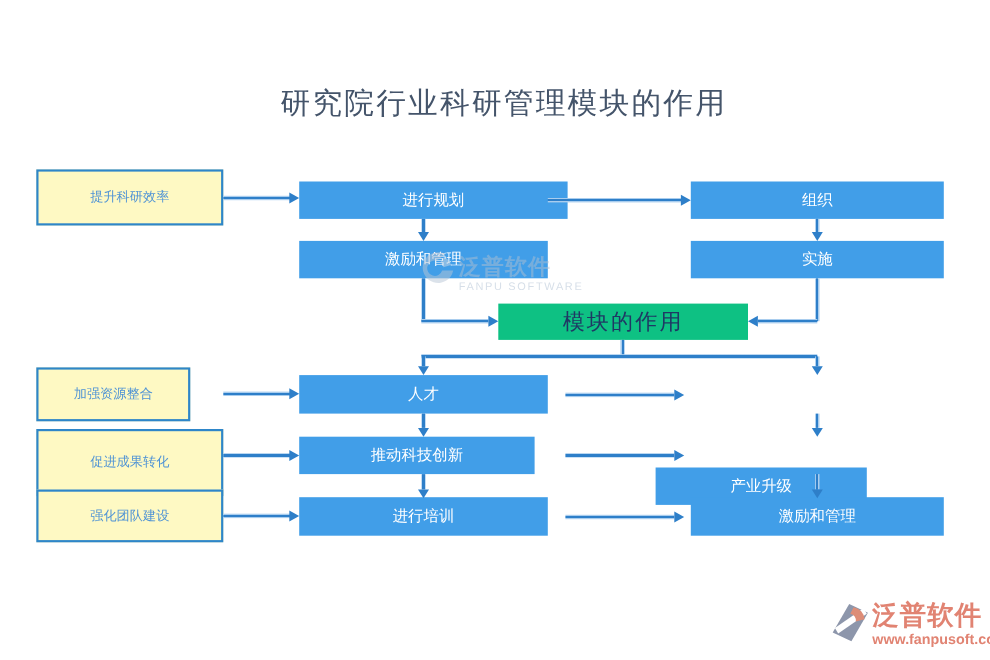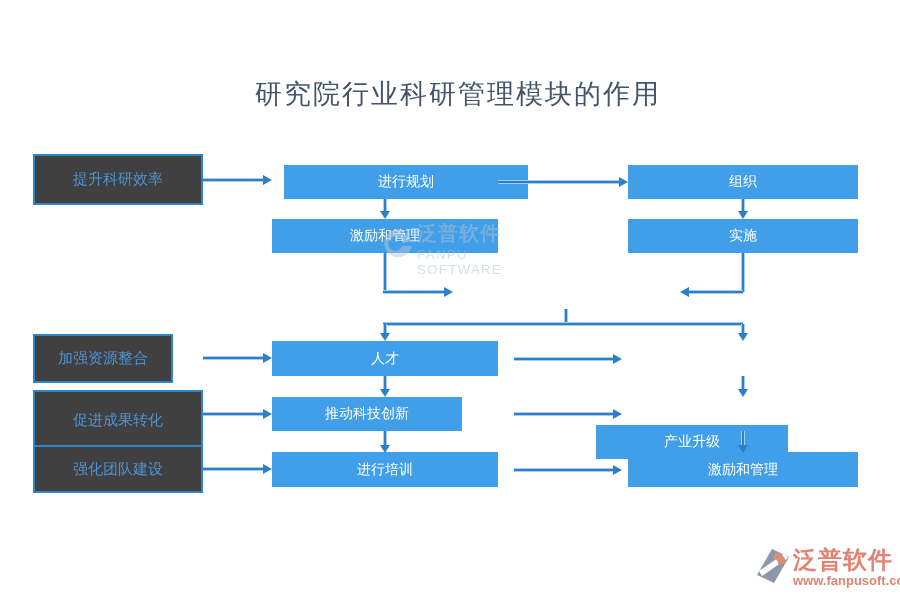--- a/index.html
+++ b/index.html
@@ -11,22 +11,22 @@
   }
   .title {
     position:absolute; left:0; right:0; top:76px;
     text-align:center; font-family:Liberation Mono, monospace;
     font-size:27px; letter-spacing:2px;
     color:var(--title-text, #44546a);
     padding-left:16px;
   }
   .box { position:absolute; display:flex; align-items:center; justify-content:center; text-align:center; }
   .box-outline {
-    background:#404040; border:2px solid var(--outline-border, #2e86c9);
-    color:var(--outline-text, #4f93d5); font-size:15px;
+    background:#fef9c3; border:2px solid var(--outline-border, #2e86c9);
+    color:var(--outline-text, #4f93d5); font-size:12px;
   }
   .box-fill {
     background:var(--box-fill, #419ee8); color:var(--box-text, #ffffff);
     font-size:14px;
   }
   .box-center {
     background:var(--center-fill, #0ec183); color:var(--center-text, #1f3864);
     font-family:"Liberation Serif", serif; font-size:20px; letter-spacing:2px;
   }
   
@@ -35,21 +35,21 @@
   .vl { position:absolute; width:4px;
     background:linear-gradient(to right, var(--connector-halo,#a9cdee) 0 1px, var(--connector,#2e7fc9) 1px 3px, var(--connector-halo,#a9cdee) 3px 4px); }
   .ar { position:absolute; width:0; height:0; }
   .ar-r { border-top:5px solid transparent; border-bottom:5px solid transparent; border-left:9px solid var(--connector,#2e7fc9); }
   .ar-l { border-top:5px solid transparent; border-bottom:5px solid transparent; border-right:9px solid var(--connector,#2e7fc9); }
   .ar-d { border-left:5px solid transparent; border-right:5px solid transparent; border-top:8px solid var(--connector,#2e7fc9); }
   
   .watermark { position:absolute; left:383px; top:224px; width:150px; height:48px; opacity:.5; display:flex; align-items:center; }
   .watermark .wm-text { margin-left:4px; }
   .watermark .wm-cn { font-size:20px; font-weight:bold; color:var(--watermark,#aebfd2); letter-spacing:1px; }
-  .watermark .wm-en { font-size:13px; letter-spacing:1.5px; color:var(--watermark,#aebfd2); }
+  .watermark .wm-en { font-size:10px; letter-spacing:1.5px; color:var(--watermark,#aebfd2); }
   
   .footer { position:absolute; left:755px; top:547px; display:flex; align-items:flex-start; }
   .footer .f-text { margin-left:2px; }
   .footer .f-brand {
     font-family:"Liberation Serif", serif; font-weight:bold;
     font-size:24px; line-height:26px; color:var(--brand,#e18372); letter-spacing:1px;
   }
   .footer .f-url { font-size:13px; font-weight:bold; color:var(--brand,#e18372); }
 </style>
 </head>
@@ -57,31 +57,32 @@
 
 <div class="stage">
 
   <div class="title">研究院行业科研管理模块的作用</div>
 
   <div class="box box-outline" style="left:33px; top:154px; width:170px; height:51px;">提升科研效率</div>
   <div class="box box-outline" style="left:33px; top:334px; width:140px; height:49px;">加强资源整合</div>
   <div class="box box-outline" style="left:33px; top:390px; width:170px; height:61px;">促进成果转化</div>
   <div class="box box-outline" style="left:33px; top:445px; width:170px; height:48px;text-align:center;">强化团队建设</div>
 
-  <div class="box box-fill" style="left:284px; top:165px; width:244px; height:34px;">进行规划</div>
+  <div class="box box-fill" style="left:272px; top:165px; width:244px; height:34px;">进行规划</div>
   <div class="box box-fill" style="left:272px; top:219px; width:226px; height:34px;">激励和管理</div>
   <div class="box box-fill" style="left:272px; top:341px; width:226px; height:35px;">人才</div>
-  <div class="box box-fill" style="left:272px; top:397px; width:190px; height:34px;">推动科技创新</div>
+  <div class="box box-fill" style="left:272px; top:397px; width:214px; height:34px;">推动科技创新</div>
   <div class="box box-fill" style="left:272px; top:452px; width:226px; height:35px;">进行培训</div>
 
   <div class="box box-fill" style="left:628px; top:165px; width:230px; height:34px;">组织</div>
   <div class="box box-fill" style="left:628px; top:219px; width:230px; height:34px;">实施</div>
   <div class="box box-fill" style="left:596px; top:397px; width:192px; height:34px;margin-top:28px;">产业升级</div>
   <div class="box box-fill" style="left:628px; top:452px; width:230px; height:35px;">激励和管理</div>
 
+  <div class="box box-center" style="left:453px; top:276px; width:227px; height:33px;">模块的作用</div>
 
   <div>
     <div class="hl" style="left:203px; top:178px; width:61px;"></div>
     <div class="ar ar-r" style="left:263px; top:175px;"></div>
   </div>
   <div>
     <div class="hl" style="left:498px; top:180px; width:122px;"></div>
     <div class="ar ar-r" style="left:619px; top:177px;"></div>
   </div>
   <div>

